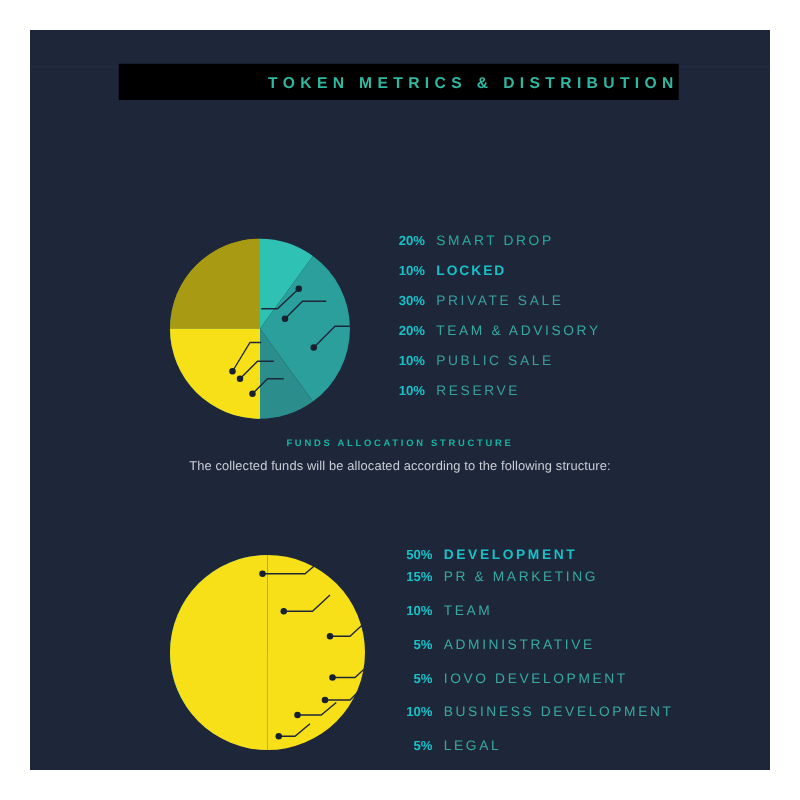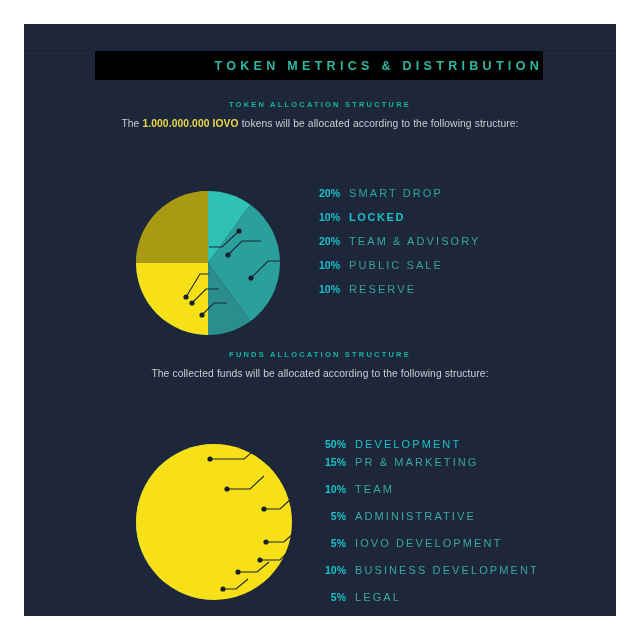--- a/index.html
+++ b/index.html
@@ -95,24 +95,20 @@
 <body>
 
 <div id="slide">
 
   <div id="slide-seam"></div>
 
   <div id="title-bar">
     <span id="title-text">TOKEN METRICS &amp; DISTRIBUTION</span>
   </div>
 
-  <div class="section-head" style="top:76px;">
-    <div class="section-title">TOKEN ALLOCATION STRUCTURE</div>
-    <div class="section-sub"><span>The </span><b>1.000.000.000 IOVO</b><span> tokens will be allocated according to the following structure:</span></div>
-  </div>
 
   <div class="chart-wrap" style="left:100px;top:155px;">
     <svg class="pie-svg" width="170" height="170" viewBox="0 0 170 170">
       <g id="pie1-slices">
           <path d="M84,84 L84,12 A72,72 0 0 1 126.32053816505807,25.750776405003784 Z" fill="#2fc2b4"></path>
           <path d="M84,84 L126.32053816505807,25.750776405003784 A72,72 0 0 1 126.32053816505807,142.2492235949962 Z" fill="#2a9f9b"></path>
           <path d="M84,84 L126.32053816505807,142.2492235949962 A72,72 0 0 1 41.67946183494194,142.2492235949962 Z" fill="#2c8e8c"></path>
           <path d="M84,84 L41.67946183494194,142.2492235949962 A72,72 0 0 1 15.523930826748952,106.24922359499622 Z" fill="#2a8483"></path>
           <path d="M84,84 L15.523930826748952,106.24922359499622 A72,72 0 0 1 15.523930826748952,61.75077640500376 Z" fill="#247877"></path>
           <path d="M84,84 L15.523930826748952,61.75077640500376 A72,72 0 0 1 83.99999999999999,12 Z" fill="#a89a12"></path>
@@ -139,20 +135,24 @@
   </div>
 
   <div class="legend" id="legend1" style="left:290px;top:163px;">
       <div class="legend-row" style="margin-bottom: 12px;">
         <span class="legend-pct" style="width: 26px;">20%</span>
         <span class="legend-label" style="color: rgb(42, 168, 159);">SMART DROP</span>
       </div>
       <div class="legend-row" style="margin-bottom: 12px;">
         <span class="legend-pct" style="width: 26px;">10%</span>
         <span class="legend-label bold" style="color: rgb(24, 192, 199);">LOCKED</span>
+      </div>
+      <div class="legend-row" style="margin-bottom: 12px;">
+        <span class="legend-pct" style="width: 26px;">30%</span>
+        <span class="legend-label" style="color: rgb(58, 159, 159);">PRIVATE SALE</span>
       </div>
       <div class="legend-row" style="margin-bottom: 12px;">
         <span class="legend-pct" style="width: 26px;">20%</span>
         <span class="legend-label" style="color: rgb(53, 168, 160);">TEAM &amp; ADVISORY</span>
       </div>
       <div class="legend-row" style="margin-bottom: 12px;">
         <span class="legend-pct" style="width: 26px;">10%</span>
         <span class="legend-label" style="color: rgb(58, 159, 159);">PUBLIC SALE</span>
       </div>
       <div class="legend-row" style="margin-bottom: 12px;">
@@ -195,21 +195,21 @@
         <circle cx="136" cy="128" r="2.6"></circle>
         <circle cx="114" cy="140" r="2.6"></circle>
         <circle cx="99" cy="157" r="2.6"></circle>
       </g>
     </svg>
   </div>
 
   <div class="legend" id="legend2" style="left:296px;top:414px;">
       <div class="legend-row" style="">
         <span class="legend-pct" style="width: 26px;">50%</span>
-        <span class="legend-label" style="color: rgb(24, 192, 199);">DEVELOPMENT</span>
+        <span class="legend-label" style="color: rgb(24, 192, 199); font-weight: bold;">DEVELOPMENT</span>
       </div>
       <div class="legend-row" style="margin-bottom: 15px;">
         <span class="legend-pct" style="width: 26px;">15%</span>
         <span class="legend-label" style="color: rgb(58, 168, 162);">PR &amp; MARKETING</span>
       </div>
       <div class="legend-row" style="margin-bottom: 15px;">
         <span class="legend-pct" style="width: 26px;">10%</span>
         <span class="legend-label" style="color: rgb(58, 168, 162);">TEAM</span>
       </div>
       <div class="legend-row" style="margin-bottom: 15px;">

